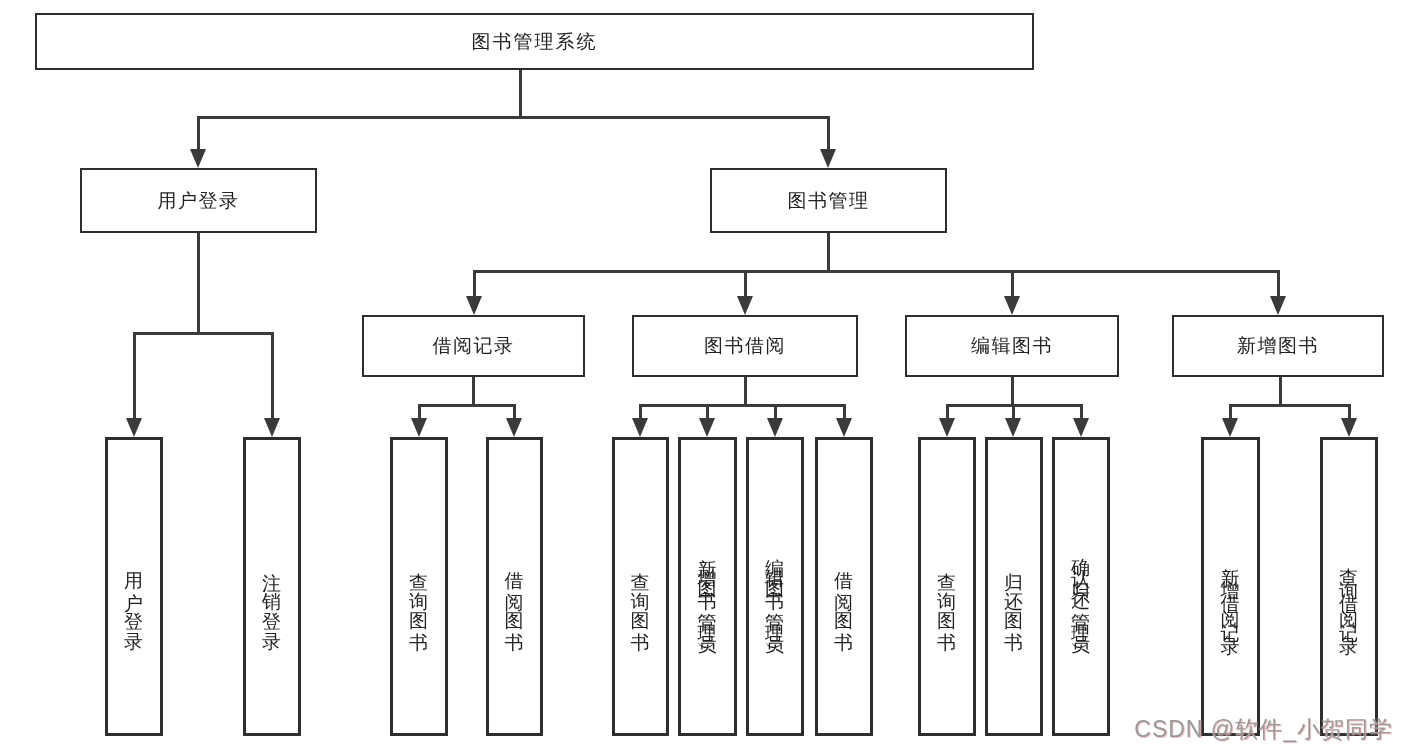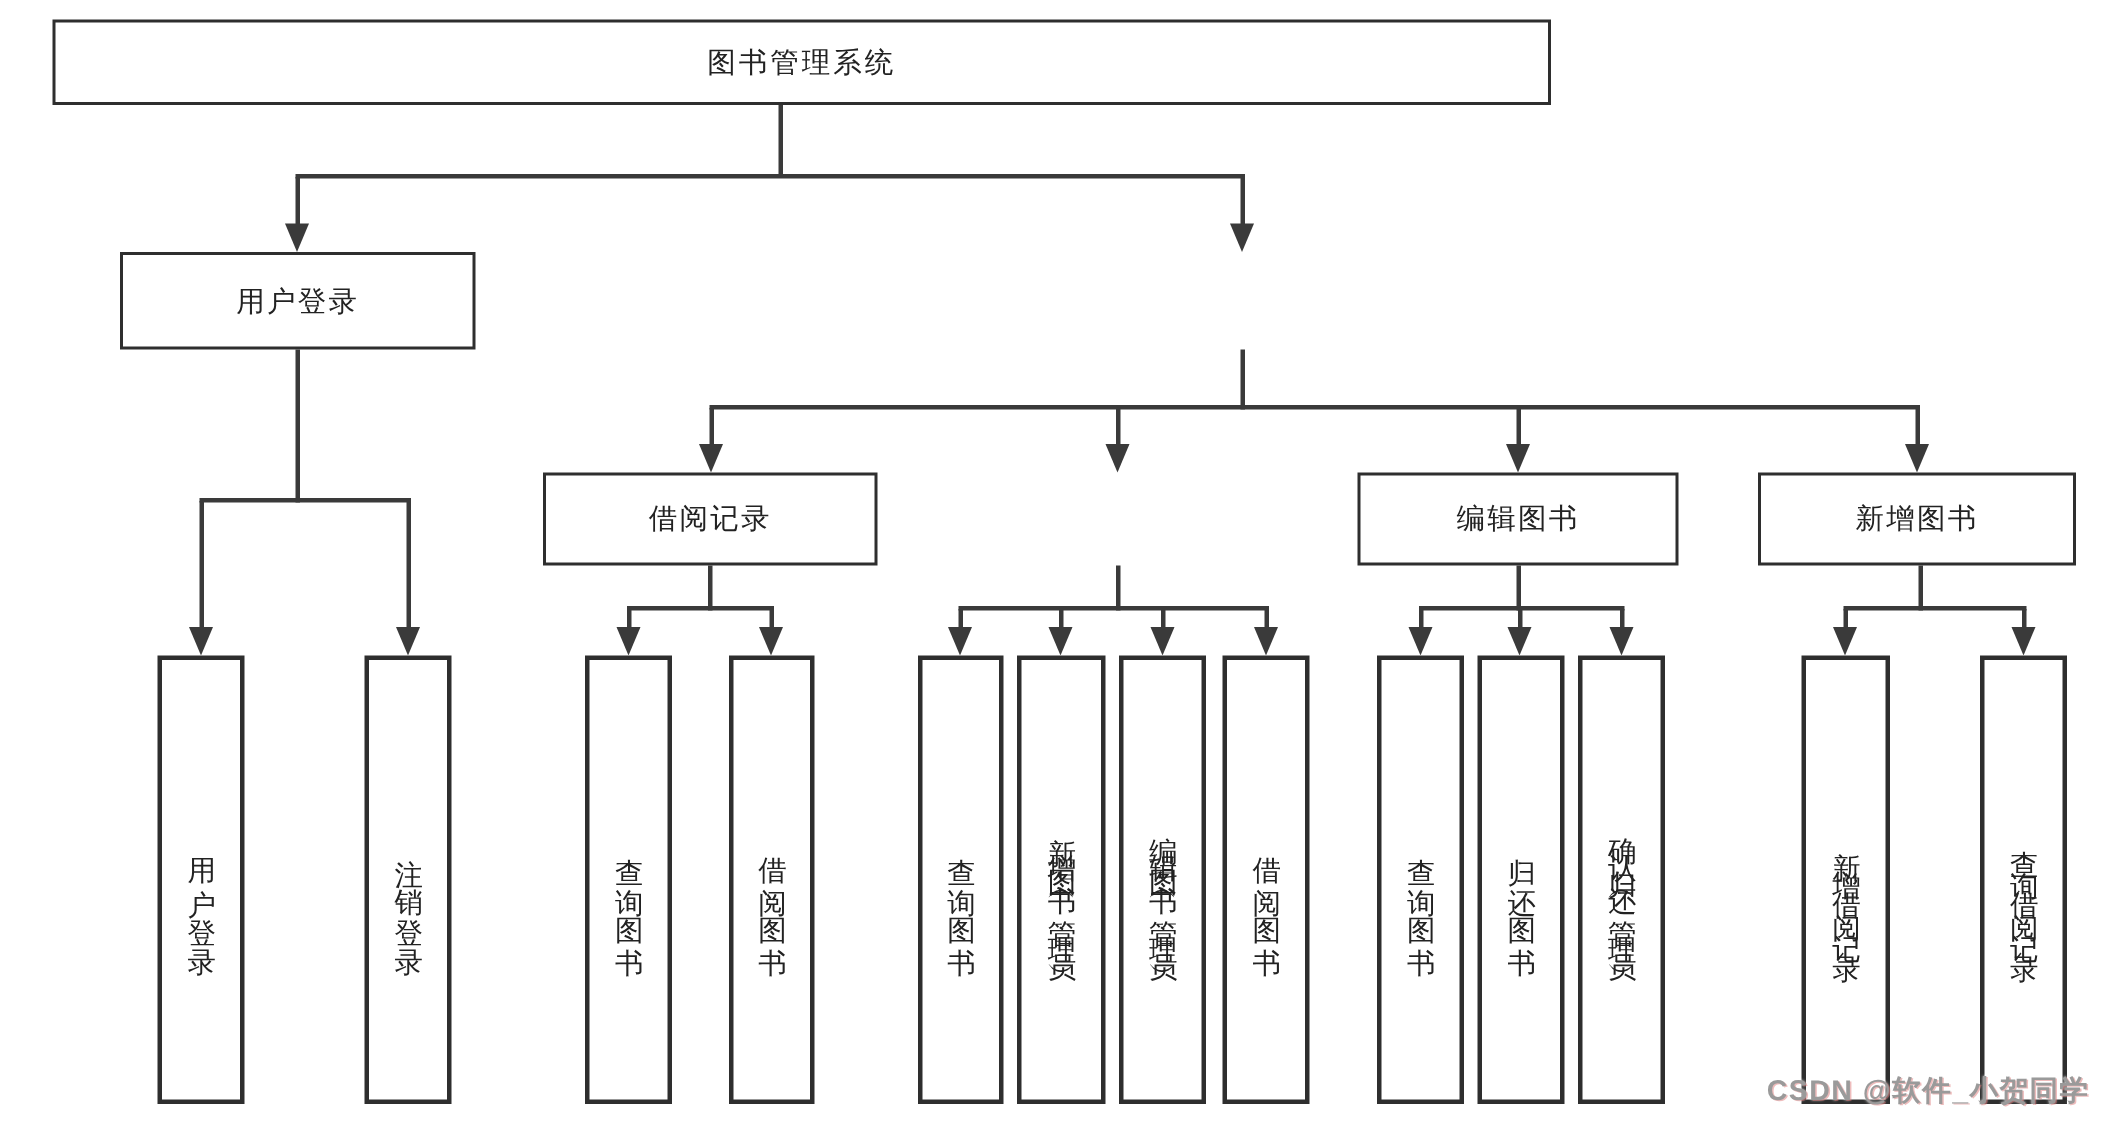--- a/index.html
+++ b/index.html
@@ -23,42 +23,45 @@
   .ls-c { letter-spacing:11px; margin-bottom:-11px; }
 
   .hline, .vline { position:absolute; background:var(--line); }
   .hline { height:3px; }
   .vline { width:3px; }
   .arrowhead { position:absolute; width:0; height:0;
                border-left:8px solid transparent; border-right:8px solid transparent;
                border-top:19px solid var(--line); }
 
   .watermark { position:absolute; top:714px; right:12px; z-index:5;
-               font-size:19px; letter-spacing:1px; color:var(--watermark);
+               font-size:23px; letter-spacing:1px; color:var(--watermark);
                text-shadow:1px 1px 0 rgba(217,106,106,0.45), 0 0 2px rgba(255,255,255,0.9);
-               white-space:nowrap;font-weight:bold; }
+               white-space:nowrap; }
 </style>
 </head>
 <body>
 
 <div class="canvas">
 
   <div class="box root-box" style="left:35px;top:13px;width:999px;height:57px">
     <span class="lbl">图书管理系统</span>
   </div>
 
   <div class="vline" style="left:519px;top:70px;height:48px"></div>
   <div class="hline" style="left:197px;top:116px;width:633px"></div>
   <div class="vline" style="left:197px;top:118px;height:33px"></div>
   <div class="arrowhead" style="left:190px;top:149px"></div>
   <div class="vline" style="left:827px;top:118px;height:33px"></div>
   <div class="arrowhead" style="left:820px;top:149px"></div>
 
   <div class="box" style="left:80px;top:168px;width:237px;height:65px">
     <span class="lbl">用户登录</span>
+  </div>
+  <div class="box" style="left:710px;top:168px;width:237px;height:65px">
+    <span class="lbl">图书管理</span>
   </div>
 
   <div class="vline" style="left:197px;top:233px;height:102px"></div>
   <div class="hline" style="left:133px;top:332px;width:141px"></div>
   <div class="vline" style="left:133px;top:334px;height:86px"></div>
   <div class="arrowhead" style="left:126px;top:418px"></div>
   <div class="vline" style="left:271px;top:334px;height:86px"></div>
   <div class="arrowhead" style="left:264px;top:418px"></div>
 
   <div class="vline" style="left:827px;top:233px;height:40px"></div>
@@ -67,20 +70,23 @@
   <div class="arrowhead" style="left:466px;top:296px"></div>
   <div class="vline" style="left:744px;top:272px;height:26px"></div>
   <div class="arrowhead" style="left:737px;top:296px"></div>
   <div class="vline" style="left:1011px;top:272px;height:26px"></div>
   <div class="arrowhead" style="left:1004px;top:296px"></div>
   <div class="vline" style="left:1277px;top:272px;height:26px"></div>
   <div class="arrowhead" style="left:1270px;top:296px"></div>
 
   <div class="box" style="left:362px;top:315px;width:223px;height:62px">
     <span class="lbl">借阅记录</span>
+  </div>
+  <div class="box" style="left:632px;top:315px;width:226px;height:62px">
+    <span class="lbl">图书借阅</span>
   </div>
   <div class="box" style="left:905px;top:315px;width:214px;height:62px">
     <span class="lbl">编辑图书</span>
   </div>
   <div class="box" style="left:1172px;top:315px;width:212px;height:62px">
     <span class="lbl">新增图书</span>
   </div>
 
   <div class="vline" style="left:472px;top:377px;height:30px"></div>
   <div class="hline" style="left:418px;top:404px;width:98px"></div>

